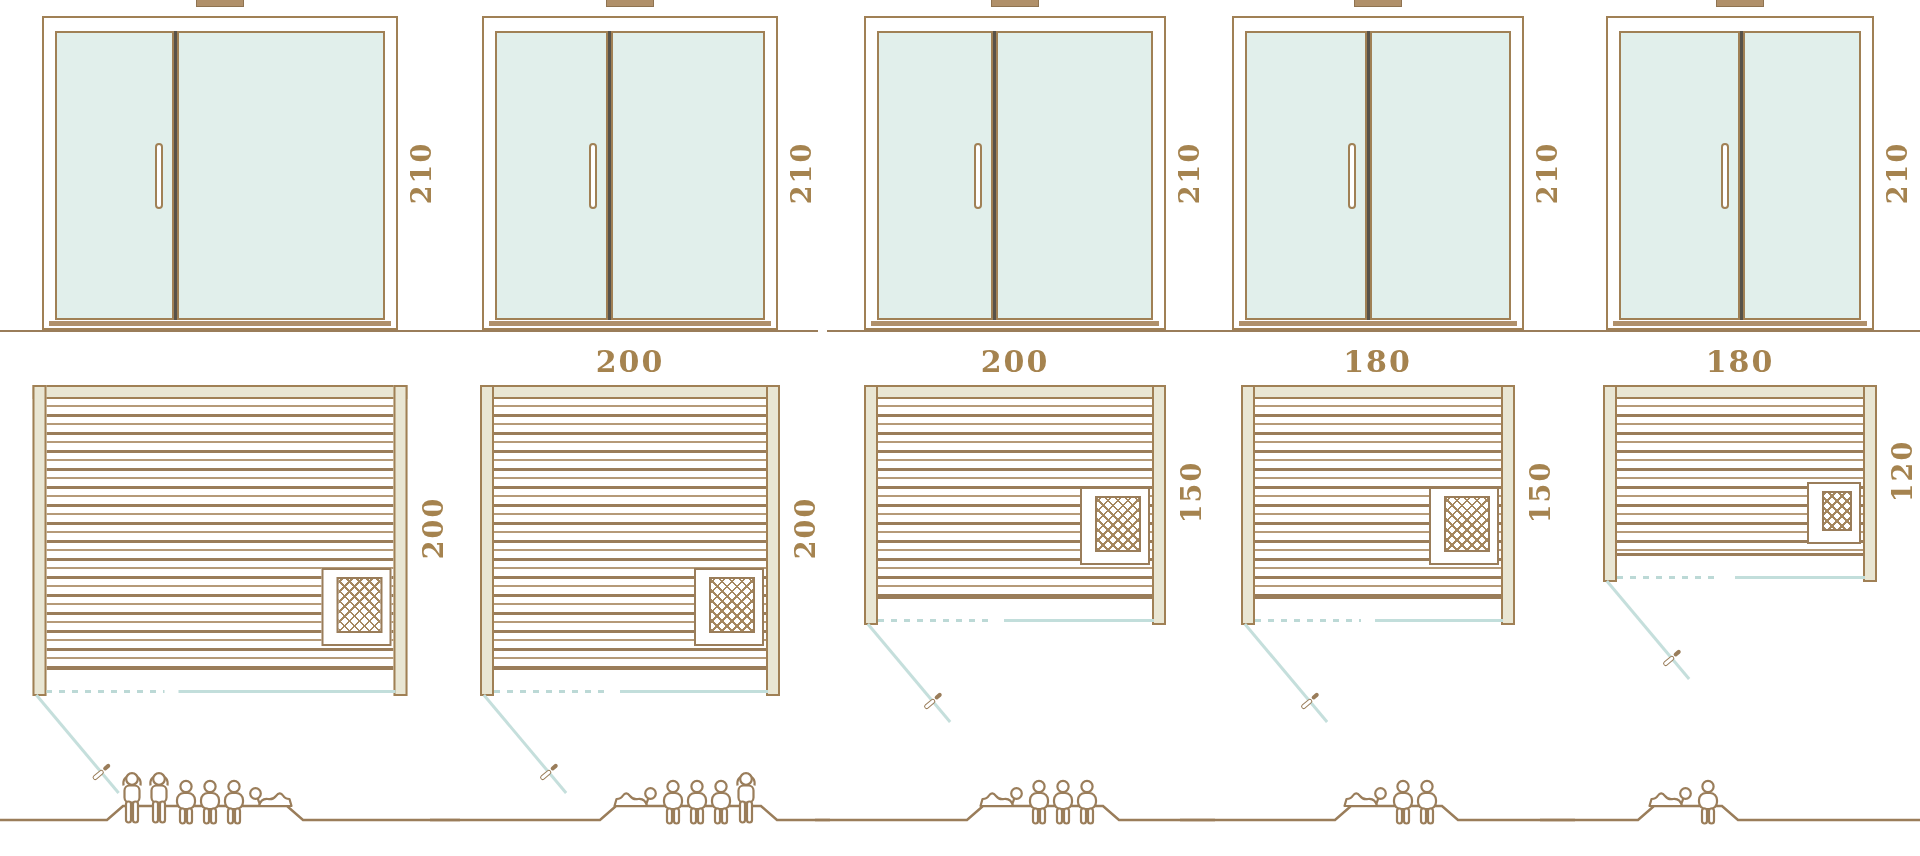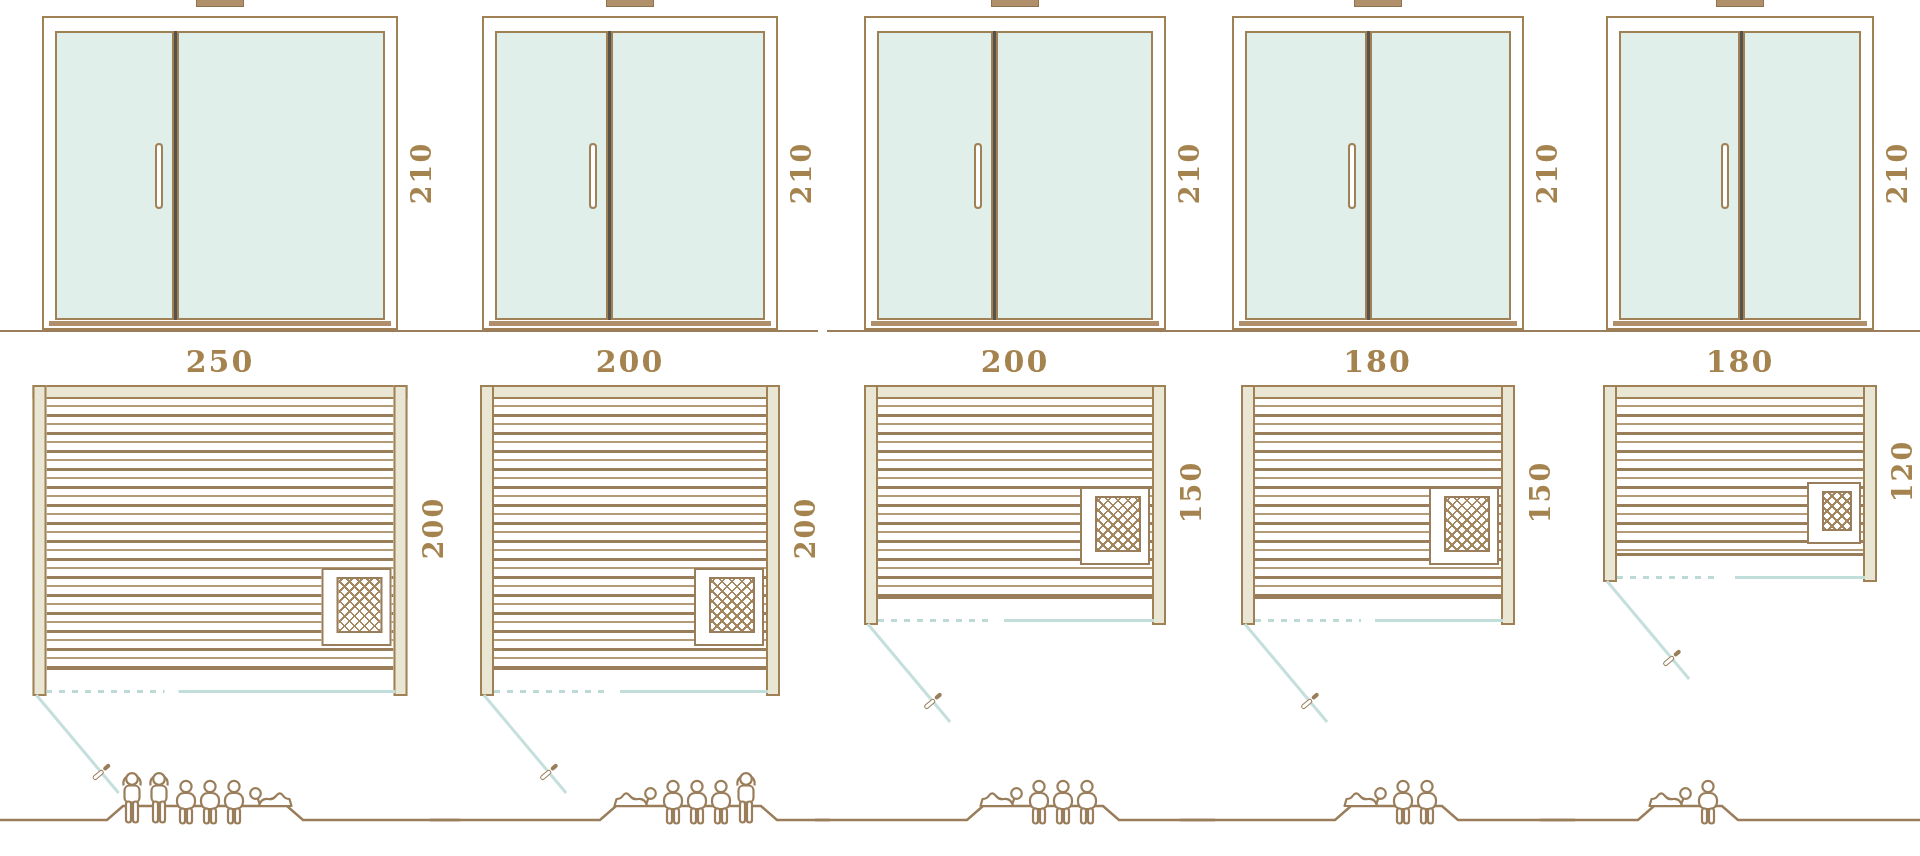--- a/index.html
+++ b/index.html
@@ -106,21 +106,20 @@
         </div>
         <div class="divider"></div>
         <div class="pane pane-fixed"></div>
       </div>
       <div class="sill"></div>
       <div class="vlabel">
           <span>210</span>
         </div>
     </div>
     <div class="ground"></div>
-    <div class="wlabel">250</div>
     <div class="plan">
       <div class="planks"></div>
       <div class="wall wall-top"></div>
       <div class="wall wall-left"></div>
       <div class="wall wall-right"></div>
       <div class="stove-guard">
         <div class="stove"></div>
       </div>
       <div class="front front-dashed"></div>
       <div class="front front-solid"></div>

